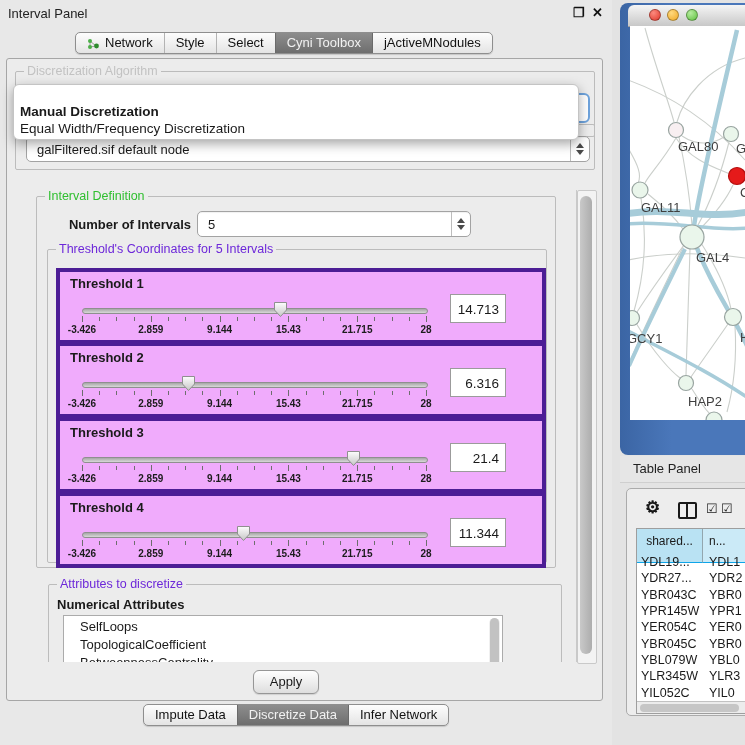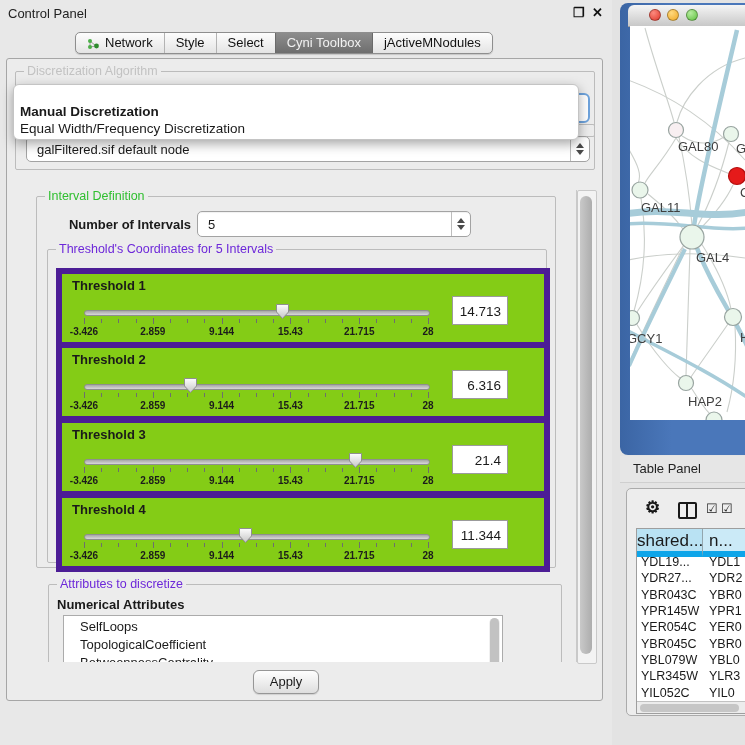--- a/index.html
+++ b/index.html
@@ -53,21 +53,21 @@
   #v-scrollbar .thumb-v{position:absolute;left:2px;top:5px;width:12px;height:458px;background:linear-gradient(90deg,#C9C9C9,#ADADAD);border-radius:7px}
 
   
   #interval-group{left:24px;top:6px;width:518px;height:370px}
   .grouplabel.green{color:#2FBF2F}
   .grouplabel.blue{color:#6d28d9}
   #noi-label{left:28px;top:20px;width:126px;font-size:13px;font-weight:bold;text-align:right}
   #noi-combo{left:160px;top:14px;width:272px;height:24px}
   #thr-group{left:10px;top:52px;width:498px;height:312px}
 
-  .thrbox{position:absolute;left:8px;width:482px;height:68px;border:6px solid #4c1d95;background:#84cc16}
+  .thrbox{position:absolute;left:8px;width:482px;height:68px;border:4px solid #4c1d95;background:#f0abfc}
   .thrlabel{position:absolute;left:10px;top:4px;font-size:13px;font-weight:bold}
   .slider{position:absolute;left:22px;top:0;width:344px;height:68px}
   .track{position:absolute;left:0;top:36px;width:344px;height:4px;background:linear-gradient(#A7A7A7,#D8D8D8);
          border:1px solid #8F8F8F;border-radius:3px}
   .ticks{position:absolute;left:0;top:44px;width:344px;height:7px}
   .tick{position:absolute;width:1px;background:#6E6E6E;top:1px;height:4px}
   .tick.major{top:0;height:6px}
   .ticklabels{position:absolute;left:0;top:52px;width:344px;height:12px}
   .tick-label{position:absolute;transform:translateX(-50%);font-size:10px;font-weight:bold;color:#1c1c1c;white-space:nowrap}
   .thumb{position:absolute;top:29px;margin-left:-7.5px}
@@ -100,22 +100,22 @@
   
   #table-panel-bar{left:620px;top:456px;width:125px;height:26px;background:#E6E6E6;border-bottom:1px solid #CFCFCF}
   #table-panel-title{left:633px;top:461px;font-size:13px;color:#222}
   #tp-body{left:626px;top:488px;width:125px;height:226px;background:#EDEDED;border:1px solid #ABABAB;border-radius:5px 0 0 5px}
   #gear{left:645px;top:497px;font-size:17px;font-weight:bold;color:#181818}
   #col-icon{left:678px;top:502px;width:15px;height:13px;border:2px solid #181818;border-radius:2px}
   #col-icon:before{content:"";position:absolute;left:5.5px;top:0;width:2px;height:13px;background:#181818}
   .cb{top:501px;font-size:13px;color:#222}
   #cb1{left:706px} #cb2{left:721px}
   #table-area{left:636px;top:528px;width:109px;height:184px;border:1px solid #9E9E9E;background:#fff;overflow:hidden}
-  .th-cell{position:absolute;top:0;height:28px;line-height:24px;font-size:17px;text-align:center;
-           border-bottom:6px solid #0ea5e9;box-sizing:border-box}
+  .th-cell{position:absolute;top:0;height:34px;line-height:24px;font-size:12px;text-align:center;
+           border-bottom:1px solid #0ea5e9;box-sizing:border-box}
   #th1{left:0;width:66px;background:#B9E2F3;border-right:1px solid #93A6AE}
   #th2{left:66px;width:43px;background:#CBEAF7;text-align:left;padding-left:6px}
   #table-rows{position:absolute;left:0;top:25px;width:109px}
   .trow{position:relative;height:16.33px;line-height:16.33px;font-size:12.5px;white-space:nowrap}
   .tc1{position:absolute;left:4px;width:60px;overflow:hidden}
   .tc2{position:absolute;left:72px}
   #h-scrollbar{position:absolute;left:0;top:172px;width:109px;height:12px;background:#ECECEC;border-top:1px solid #C2C2C2}
   #h-scrollbar .thumb-h{position:absolute;left:3px;top:2px;width:99px;height:8px;background:#C6C6C6;border-radius:4px}
 </style>
 </head>
@@ -124,21 +124,21 @@
 <svg width="0" height="0" style="position:absolute">
     <defs>
   <linearGradient id="thumbGrad" x1="0" y1="0" x2="0" y2="1">
     <stop offset="0" stop-color="#FDFDFD"></stop>
         <stop offset="1" stop-color="#C6C6C6"></stop>
   </linearGradient>
 </defs>
   </svg>
 
 <div id="control-panel" class="abs">
-  <div id="cp-title" class="abs">Control Panel</div>
+  <div id="cp-title" class="abs">Interval Panel</div>
   <div id="float-icon" class="abs win-icon">❐</div>
   <div id="close-icon" class="abs win-icon">✕</div>
 
   <div class="abs tabgroup" style="left:75px;top:32px">
     <div class="tab">
       <svg width="13" height="13" viewBox="0 0 13 13">
         <line x1="3" y1="4" x2="9" y2="9" stroke="#9a9a9a"></line>
           <line x1="3" y1="10" x2="9" y2="9" stroke="#9a9a9a"></line>
         <line x1="3" y1="4" x2="3" y2="10" stroke="#9a9a9a"></line>
         <circle cx="3" cy="4" r="2" fill="#4DAF4A"></circle>
@@ -382,20 +382,31 @@
       </div>
     </div>
   </div>
 
   <div id="v-scrollbar" class="abs">
       <div class="thumb-v"></div>
     </div>
 
   <div id="apply-btn" class="abs">Apply</div>
 
+  <div class="abs tabgroup" style="left:143px;top:704px">
+    <div class="tab">
+        <span>Impute Data</span>
+      </div>
+    <div class="tab selected">
+        <span>Discretize Data</span>
+      </div>
+    <div class="tab">
+        <span>Infer Network</span>
+      </div>
+  </div>
 </div>
 
 <div id="net-frame" class="abs"></div>
 <div id="net-titlebar" class="abs">
   <div class="traffic" id="tl-close"></div>
   <div class="traffic" id="tl-min"></div>
   <div class="traffic" id="tl-zoom"></div>
 </div>
 <div id="net-canvas" class="abs">
   <svg width="115" height="394" viewBox="630 26 115 394">

